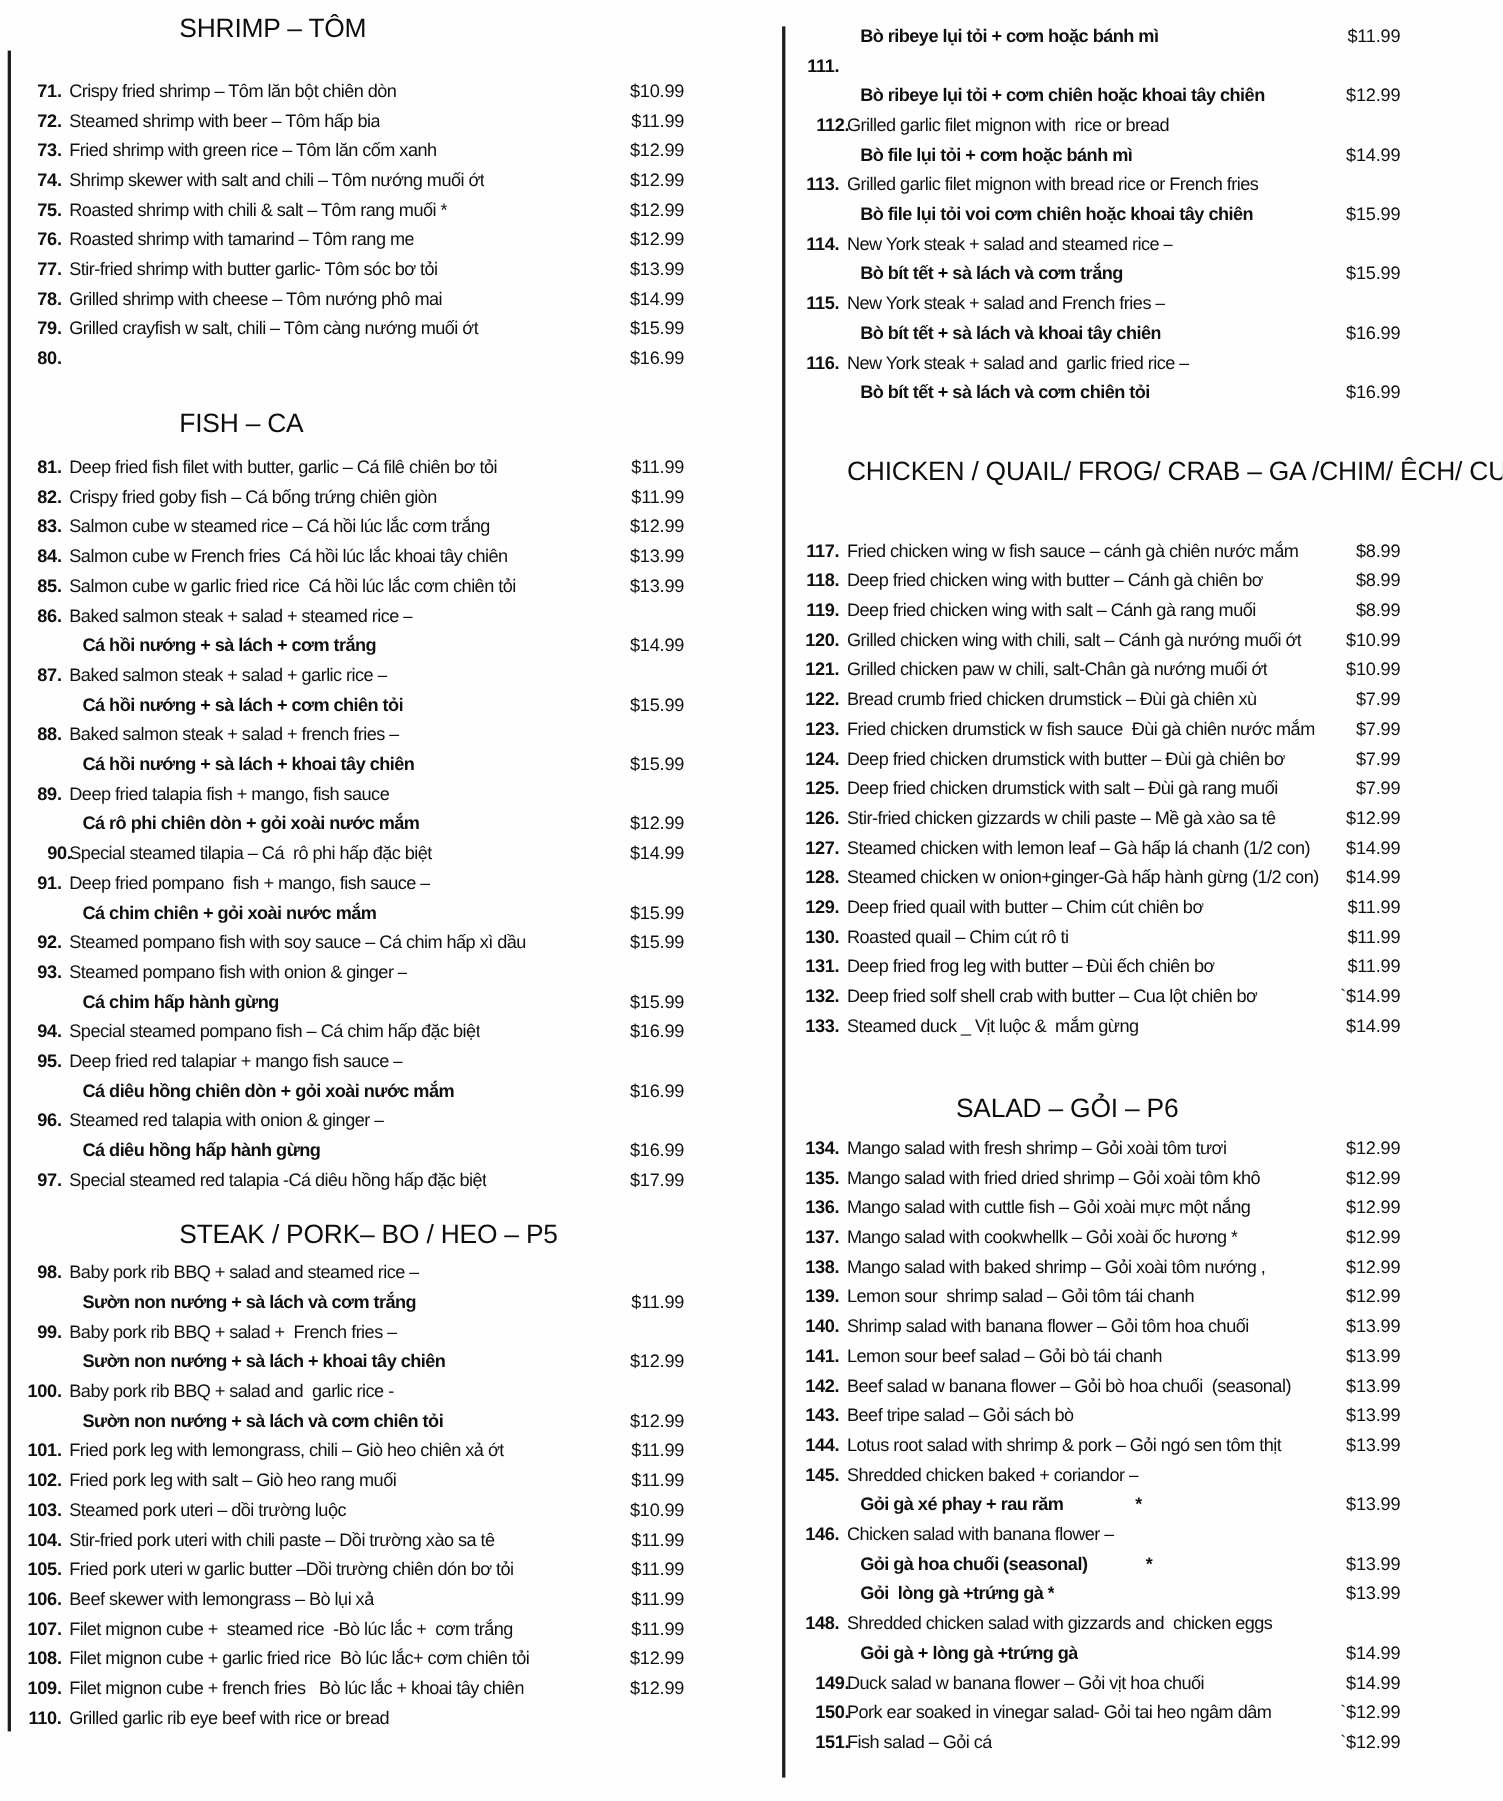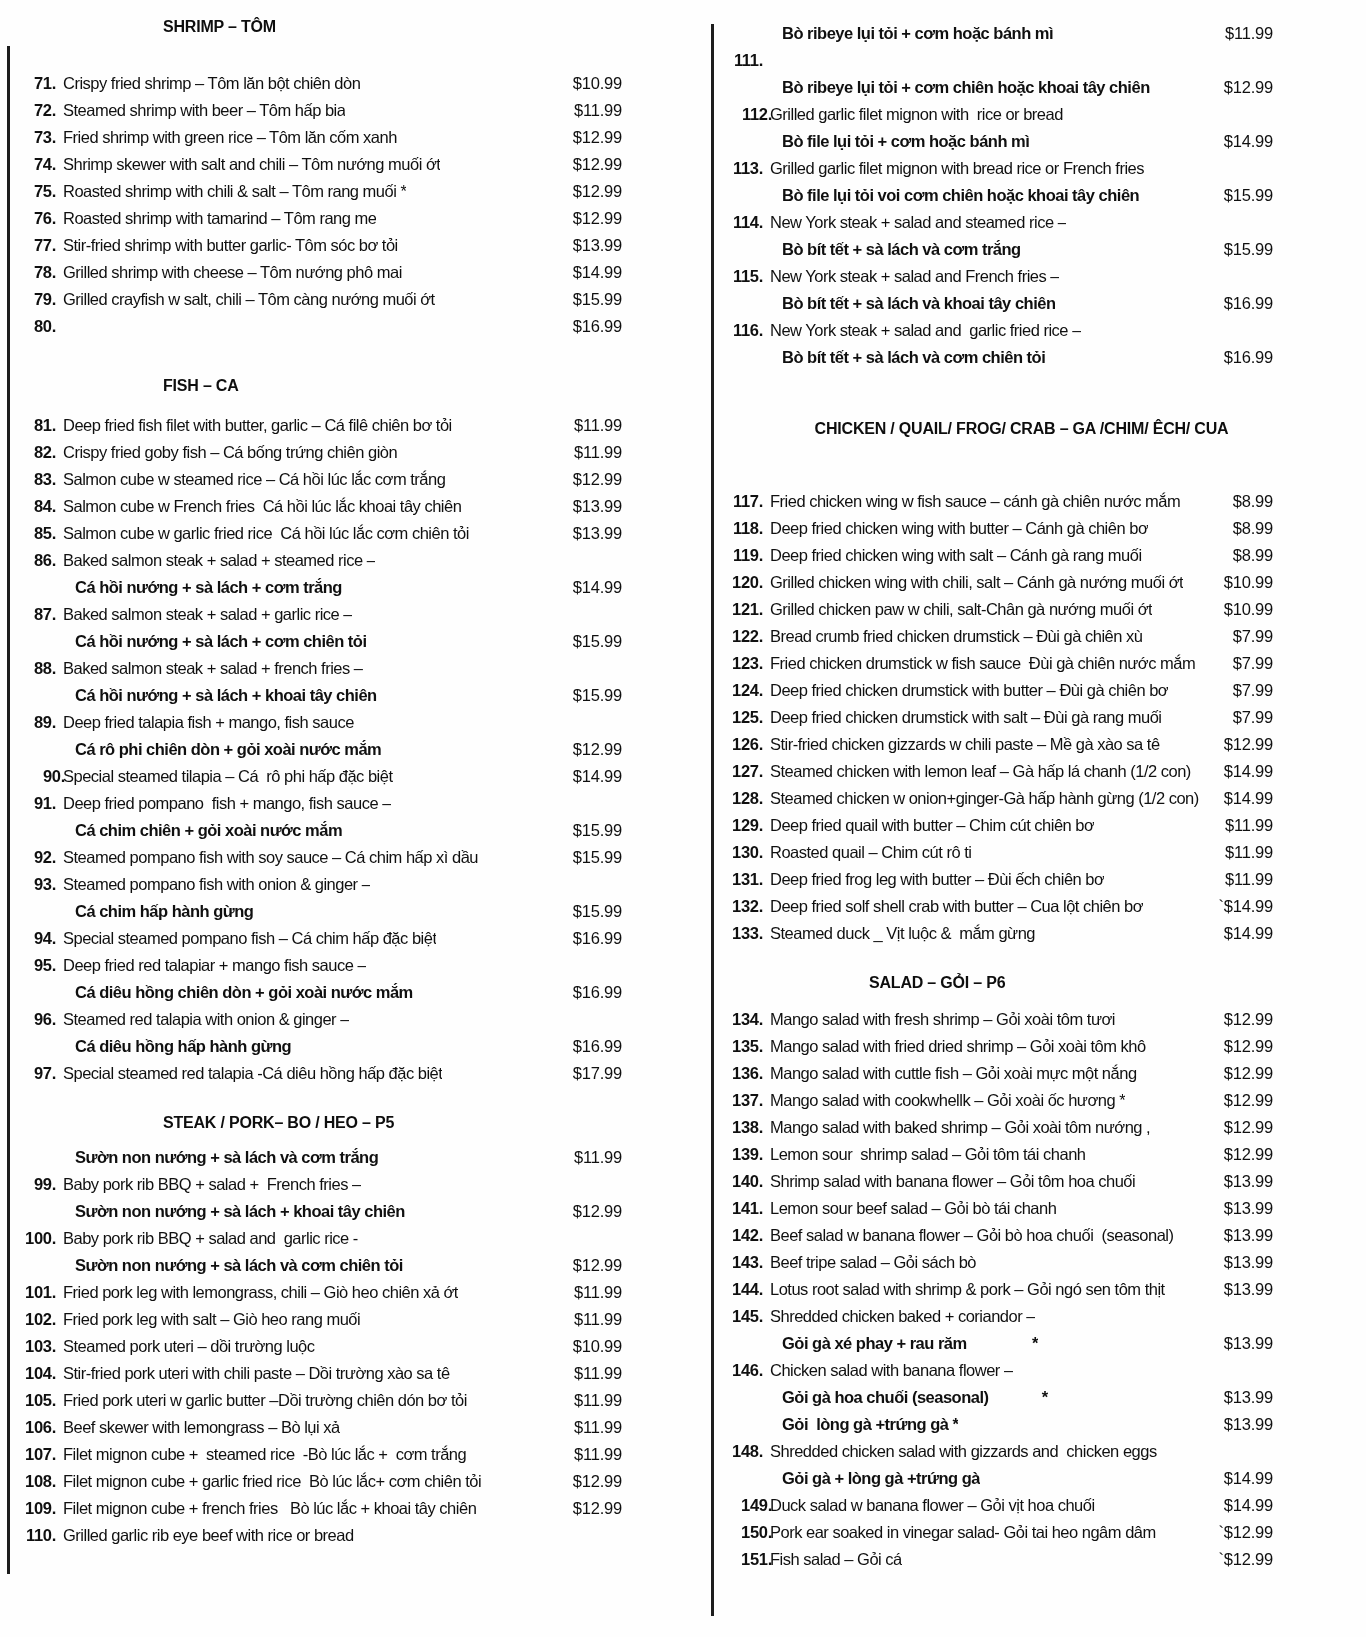--- a/index.html
+++ b/index.html
@@ -11,22 +11,22 @@
     color:#121212;
     overflow:hidden;
   }
   .rule{position:absolute;background:#1d1d1d;}
   #rule-left{left:7px;top:46px;width:3px;height:1528px;}
   #rule-mid{left:711px;top:24px;width:3px;height:1592px;}
   .col{position:absolute;top:0;}
   #col-left{left:10px;width:612px;}
   #col-right{left:717px;width:556px;}
   .sec-header{
-    font-weight:bold;
-    font-size:16px;
+    font-weight:normal;
+    font-size:24px;
     line-height:27px;
     letter-spacing:-0.2px;
     white-space:pre;
     color:#0e0e0e;
   }
   .row{
     display:flex;
     align-items:baseline;
     height:27px;
     line-height:27px;
@@ -92,20 +92,21 @@
       <div class="row"><span class="num">92.</span><span class="text">Steamed pompano fish with soy sauce – Cá chim hấp xì dầu</span><span class="price">$15.99</span></div>
       <div class="row"><span class="num">93.</span><span class="text">Steamed pompano fish with onion &amp; ginger –</span><span class="price"></span></div>
       <div class="row cont"><span class="num"></span><span class="text">Cá chim hấp hành gừng</span><span class="price">$15.99</span></div>
       <div class="row"><span class="num">94.</span><span class="text">Special steamed pompano fish – Cá chim hấp đặc biệt</span><span class="price">$16.99</span></div>
       <div class="row"><span class="num">95.</span><span class="text">Deep fried red talapiar + mango fish sauce –</span><span class="price"></span></div>
       <div class="row cont"><span class="num"></span><span class="text">Cá diêu hồng chiên dòn + gỏi xoài nước mắm</span><span class="price">$16.99</span></div>
       <div class="row"><span class="num">96.</span><span class="text">Steamed red talapia with onion &amp; ginger –</span><span class="price"></span></div>
       <div class="row cont"><span class="num"></span><span class="text">Cá diêu hồng hấp hành gừng</span><span class="price">$16.99</span></div>
       <div class="row"><span class="num">97.</span><span class="text">Special steamed red talapia -Cá diêu hồng hấp đặc biệt</span><span class="price">$17.99</span></div>
       <div class="sec-header" style="margin-top: 22px; margin-bottom: 8px; margin-left: 153px;">STEAK / PORK– BO / HEO – P5</div>
+      <div class="row"><span class="num">98.</span><span class="text">Baby pork rib BBQ + salad and steamed rice –</span><span class="price"></span></div>
       <div class="row cont"><span class="num"></span><span class="text">Sườn non nướng + sà lách và cơm trắng</span><span class="price">$11.99</span></div>
       <div class="row"><span class="num">99.</span><span class="text">Baby pork rib BBQ + salad +  French fries –</span><span class="price"></span></div>
       <div class="row cont"><span class="num"></span><span class="text">Sườn non nướng + sà lách + khoai tây chiên</span><span class="price">$12.99</span></div>
       <div class="row"><span class="num">100.</span><span class="text">Baby pork rib BBQ + salad and  garlic rice -</span><span class="price"></span></div>
       <div class="row cont"><span class="num"></span><span class="text">Sườn non nướng + sà lách và cơm chiên tỏi</span><span class="price">$12.99</span></div>
       <div class="row"><span class="num">101.</span><span class="text">Fried pork leg with lemongrass, chili – Giò heo chiên xả ớt</span><span class="price">$11.99</span></div>
       <div class="row"><span class="num">102.</span><span class="text">Fried pork leg with salt – Giò heo rang muối</span><span class="price">$11.99</span></div>
       <div class="row"><span class="num">103.</span><span class="text">Steamed pork uteri – dồi trường luộc</span><span class="price">$10.99</span></div>
       <div class="row"><span class="num">104.</span><span class="text">Stir-fried pork uteri with chili paste – Dồi trường xào sa tê</span><span class="price">$11.99</span></div>
       <div class="row"><span class="num">105.</span><span class="text">Fried pork uteri w garlic butter –Dồi trường chiên dón bơ tỏi</span><span class="price">$11.99</span></div>
@@ -140,21 +141,21 @@
       <div class="row"><span class="num">124.</span><span class="text">Deep fried chicken drumstick with butter – Đùi gà chiên bơ</span><span class="price">$7.99</span></div>
       <div class="row"><span class="num">125.</span><span class="text">Deep fried chicken drumstick with salt – Đùi gà rang muối</span><span class="price">$7.99</span></div>
       <div class="row"><span class="num">126.</span><span class="text">Stir-fried chicken gizzards w chili paste – Mề gà xào sa tê</span><span class="price">$12.99</span></div>
       <div class="row"><span class="num">127.</span><span class="text">Steamed chicken with lemon leaf – Gà hấp lá chanh (1/2 con)</span><span class="price">$14.99</span></div>
       <div class="row"><span class="num">128.</span><span class="text">Steamed chicken w onion+ginger-Gà hấp hành gừng (1/2 con)</span><span class="price">$14.99</span></div>
       <div class="row"><span class="num">129.</span><span class="text">Deep fried quail with butter – Chim cút chiên bơ</span><span class="price">$11.99</span></div>
       <div class="row"><span class="num">130.</span><span class="text">Roasted quail – Chim cút rô ti</span><span class="price">$11.99</span></div>
       <div class="row"><span class="num">131.</span><span class="text">Deep fried frog leg with butter – Đùi ếch chiên bơ</span><span class="price">$11.99</span></div>
       <div class="row"><span class="num">132.</span><span class="text">Deep fried solf shell crab with butter – Cua lột chiên bơ</span><span class="price">`$14.99</span></div>
       <div class="row"><span class="num">133.</span><span class="text">Steamed duck _ Vịt luộc &amp;  mắm gừng</span><span class="price">$14.99</span></div>
-      <div class="sec-header" style="margin-top: 22px; margin-bottom: 10px; margin-left: 152px;">SALAD – GỎI – P6</div>
+      <div class="sec-header" style="margin-top: 47px; margin-bottom: 10px; margin-left: 152px;">SALAD – GỎI – P6</div>
       <div class="row"><span class="num">134.</span><span class="text">Mango salad with fresh shrimp – Gỏi xoài tôm tươi</span><span class="price">$12.99</span></div>
       <div class="row"><span class="num">135.</span><span class="text">Mango salad with fried dried shrimp – Gỏi xoài tôm khô</span><span class="price">$12.99</span></div>
       <div class="row"><span class="num">136.</span><span class="text">Mango salad with cuttle fish – Gỏi xoài mực một nắng</span><span class="price">$12.99</span></div>
       <div class="row"><span class="num">137.</span><span class="text">Mango salad with cookwhellk – Gỏi xoài ốc hương *</span><span class="price">$12.99</span></div>
       <div class="row"><span class="num">138.</span><span class="text">Mango salad with baked shrimp – Gỏi xoài tôm nướng ,</span><span class="price">$12.99</span></div>
       <div class="row"><span class="num">139.</span><span class="text">Lemon sour  shrimp salad – Gỏi tôm tái chanh</span><span class="price">$12.99</span></div>
       <div class="row"><span class="num">140.</span><span class="text">Shrimp salad with banana flower – Gỏi tôm hoa chuối</span><span class="price">$13.99</span></div>
       <div class="row"><span class="num">141.</span><span class="text">Lemon sour beef salad – Gỏi bò tái chanh</span><span class="price">$13.99</span></div>
       <div class="row"><span class="num">142.</span><span class="text">Beef salad w banana flower – Gỏi bò hoa chuối  (seasonal)</span><span class="price">$13.99</span></div>
       <div class="row"><span class="num">143.</span><span class="text">Beef tripe salad – Gỏi sách bò</span><span class="price">$13.99</span></div>

